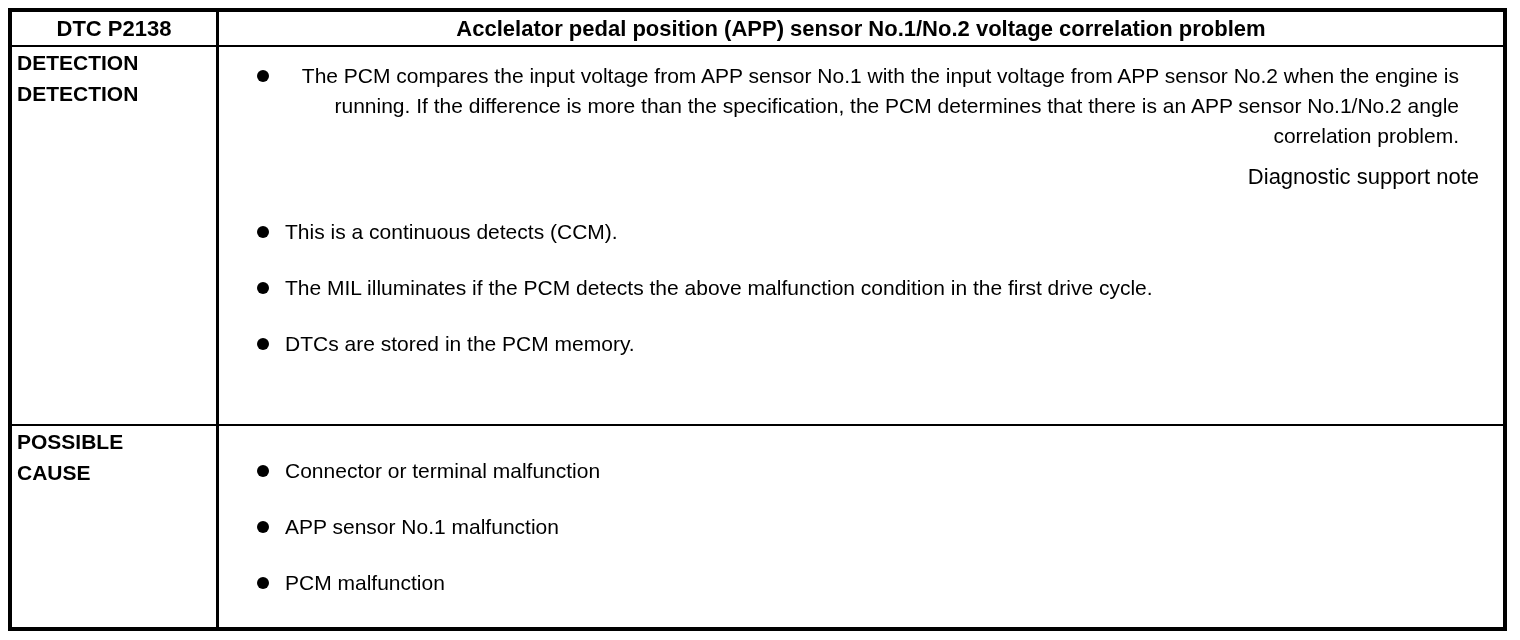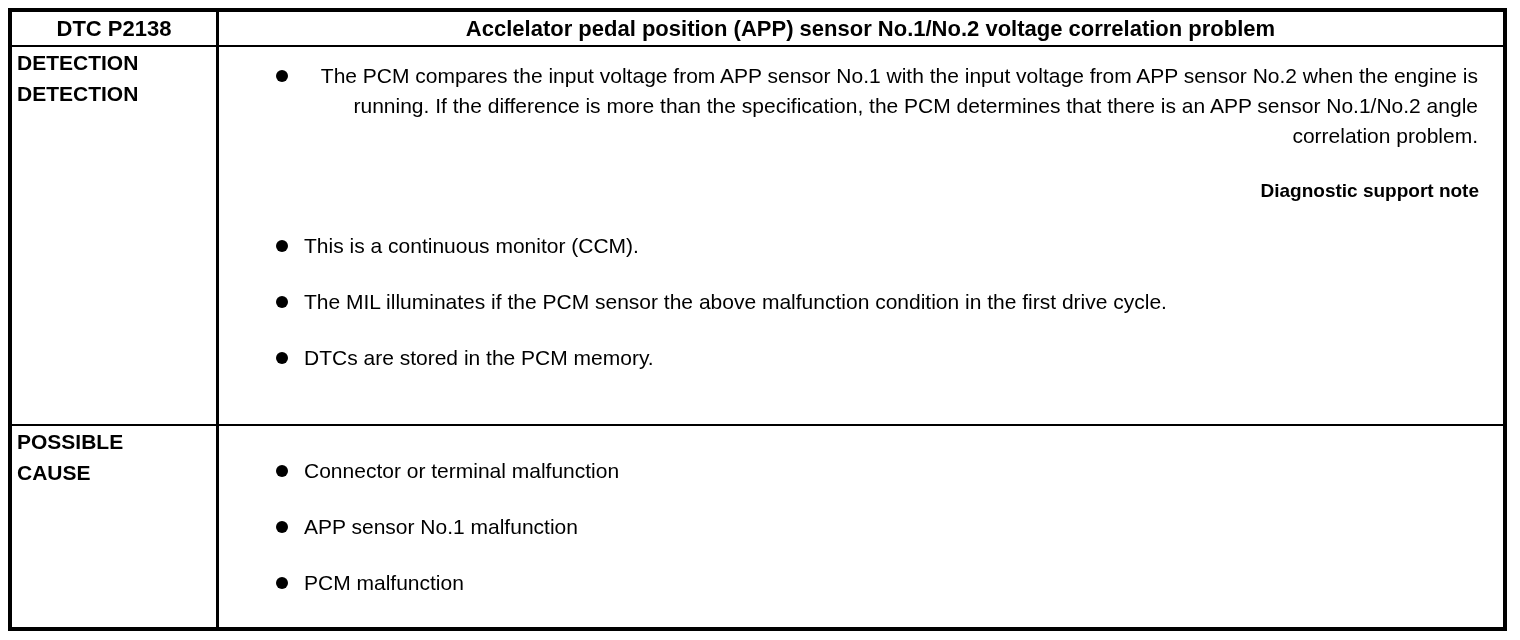--- a/index.html
+++ b/index.html
@@ -26,21 +26,21 @@
   .t-row.cause-row { flex: 1; }
 
   .label-col {
     width: 207px; flex: none;
     border-right: 3px solid #000;
     display: flex;
     flex-direction: column;
     justify-content: flex-start;
     padding-left: 5px;
   }
-  .content-col { flex: 1; min-width: 0; padding-left: 19px; }
+  .content-col { flex: 1; min-width: 0; }
 
   .header-row .label-col {
     align-items: center; justify-content: center; padding-left: 0;
   }
   .header-cell-text {
     font-weight: bold;
     font-size: 22px;
     line-height: 24px;
     white-space: nowrap;
   }
@@ -74,24 +74,24 @@
   .bullet-text {
     font-size: 21px;
     line-height: 30px;
     padding-left: 16px;
     max-width: 1190px;
   }
   .detection-row .bullet-item + .bullet-item,
   .cause-row .bullet-item + .bullet-item { margin-top: 26px; }
 
   .note-heading {
-    font-weight: bold;
-    font-size: 19px;
+    font-weight: normal;
+    font-size: 22px;
     line-height: 30px;
-    margin: 25px 0 25px 88px;
+    margin: 11px 0 25px 88px;
   }
 </style>
 </head>
 <body>
 
 <div class="dtc-table">
 
   <div class="t-row header-row">
     <div class="label-col">
       <span class="header-cell-text">DTC P2138</span>
@@ -108,25 +108,25 @@
     </div>
     <div class="content-col">
       <div class="cell-body">
         <div class="bullet-item">
           <span class="bullet-dot"></span>
           <span class="bullet-text">The PCM compares the input voltage from APP sensor No.1 with the input voltage from APP sensor No.2 when the engine is running. If the difference is more than the specification, the PCM determines that there is an APP sensor No.1/No.2 angle correlation problem.</span>
         </div>
         <div class="note-heading">Diagnostic support note</div>
         <div class="bullet-item">
           <span class="bullet-dot"></span>
-          <span class="bullet-text">This is a continuous monitor (CCM).</span>
+          <span class="bullet-text">This is a continuous detects (CCM).</span>
         </div>
         <div class="bullet-item">
           <span class="bullet-dot"></span>
-          <span class="bullet-text">The MIL illuminates if the PCM sensor the above malfunction condition in the first drive cycle.</span>
+          <span class="bullet-text">The MIL illuminates if the PCM detects the above malfunction condition in the first drive cycle.</span>
         </div>
         <div class="bullet-item">
           <span class="bullet-dot"></span>
           <span class="bullet-text">DTCs are stored in the PCM memory.</span>
         </div>
       </div>
     </div>
   </div>
 
   <div class="t-row cause-row">

